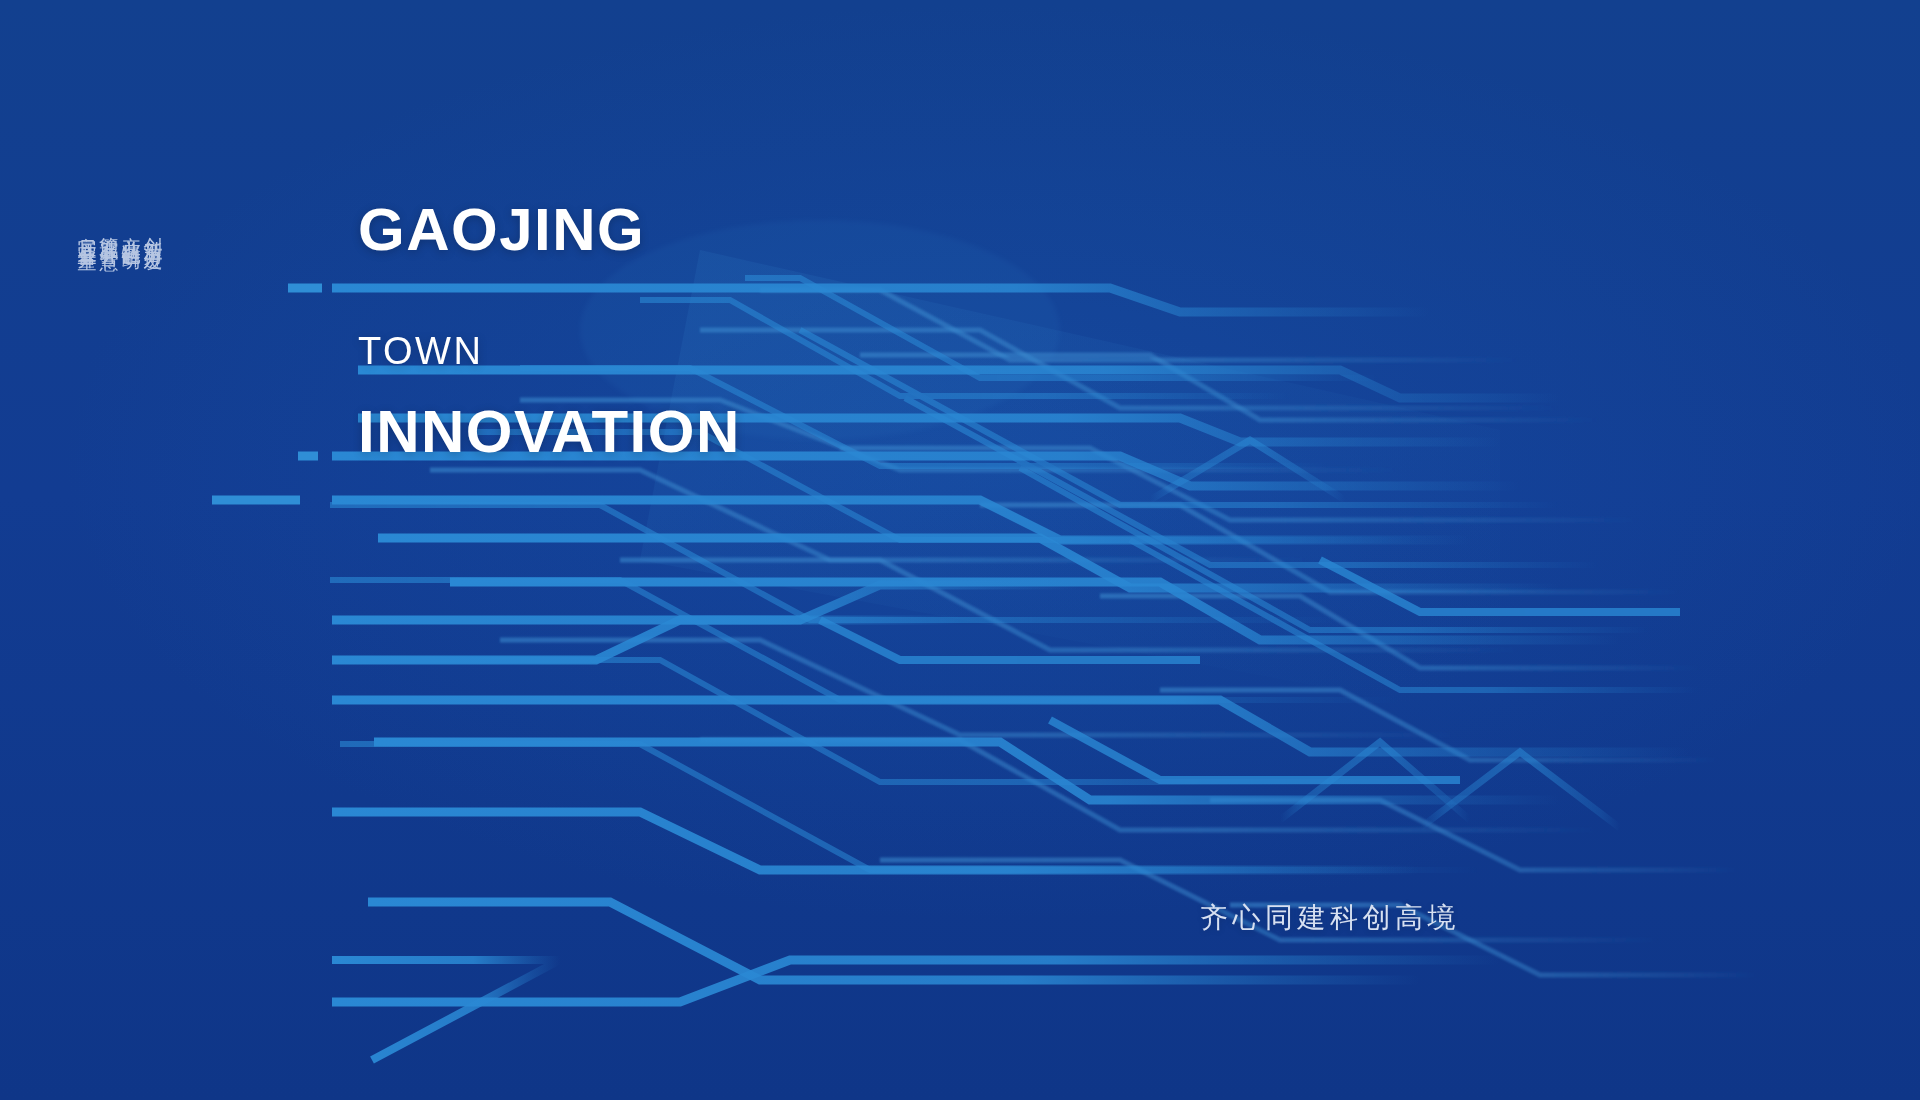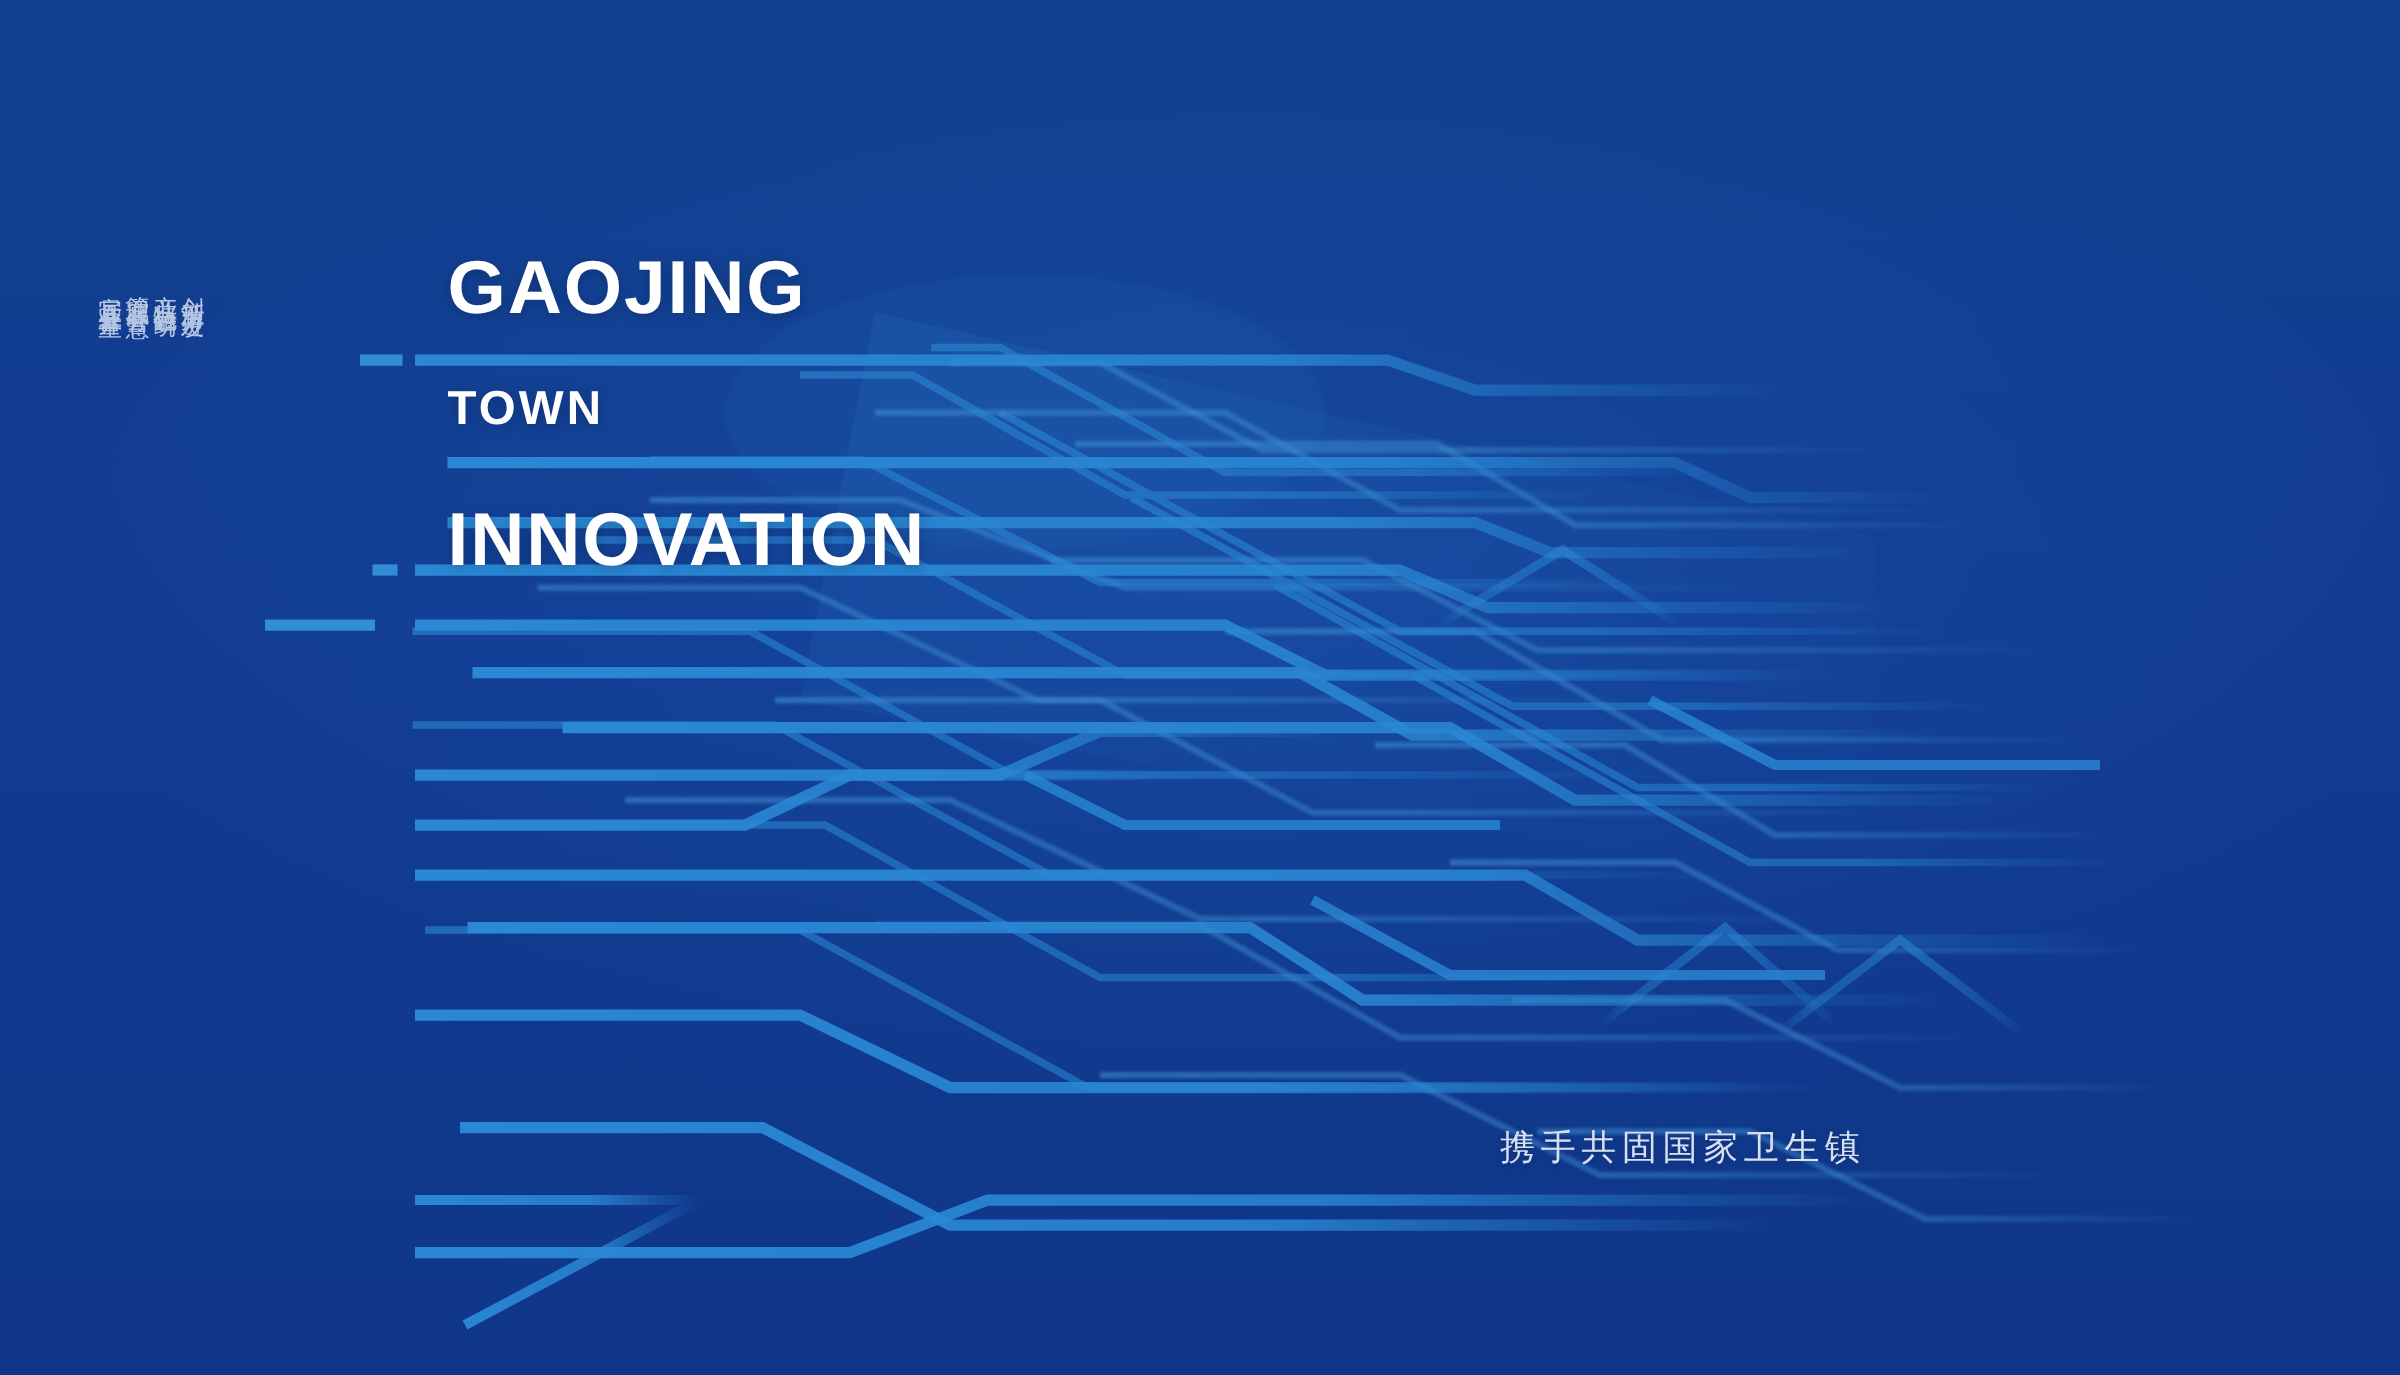--- a/index.html
+++ b/index.html
@@ -45,23 +45,23 @@
     line-height: 1.12;
     letter-spacing: 1.5px;
     text-shadow: 0 2px 10px rgba(0,0,0,0.22);
     white-space: pre;
   }
   .headline .ln { display: block; }
 
   .town-word {
     position: absolute;
     left: 358px;
-    top: 306px;
+    top: 330px;
     color: #ffffff;
-    font-weight: 700;
+    font-weight: 400;
     font-size: 38px;
     letter-spacing: 2.5px;
     text-shadow: 0 2px 10px rgba(0,0,0,0.22);
   }
 
   
   .vslogan {
     position: absolute;
     left: 78px;
     top: 222px;
@@ -257,16 +257,16 @@
 
   <div class="headline">
     <span class="ln">GAOJING</span>
     <span class="ln">INNOVATION</span>
   </div>
 
   <div class="town-word">TOWN</div>
 
 
   <div class="bslogan">
-    <span class="ln">携手共固国家卫生镇</span>
+    <span class="ln">齐心同建科创高境</span>
   </div>
 
 </div>
 
 </body></html>

